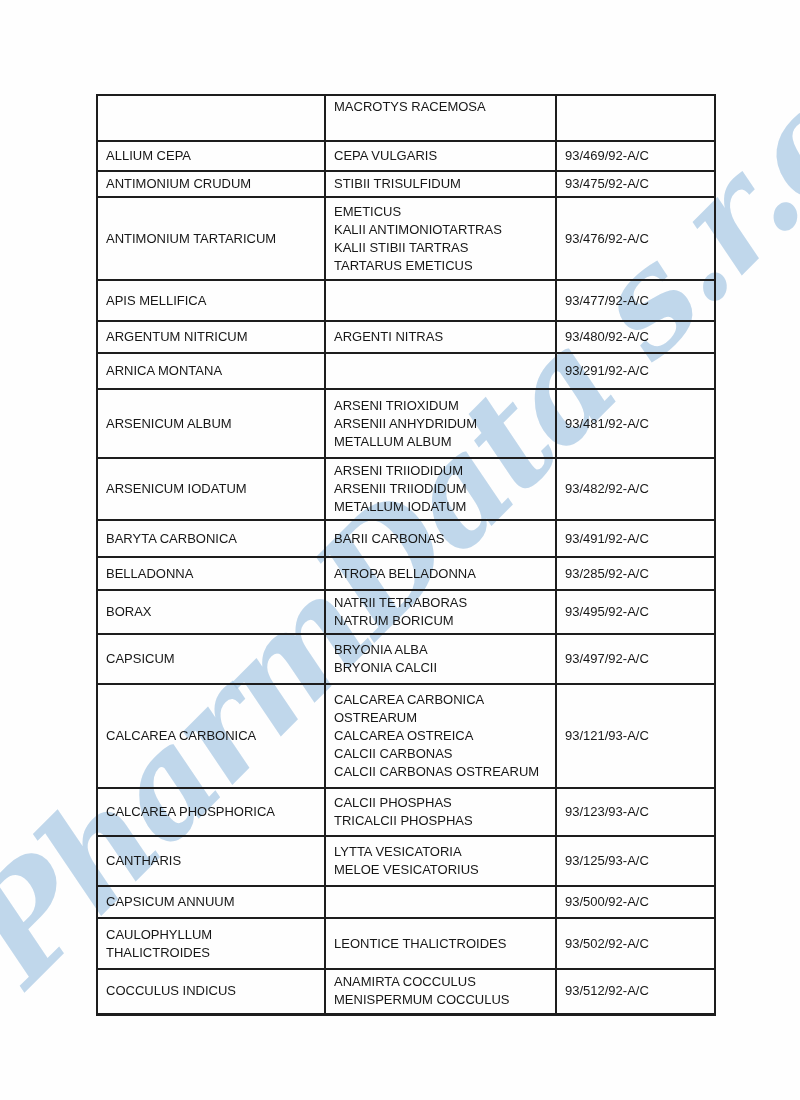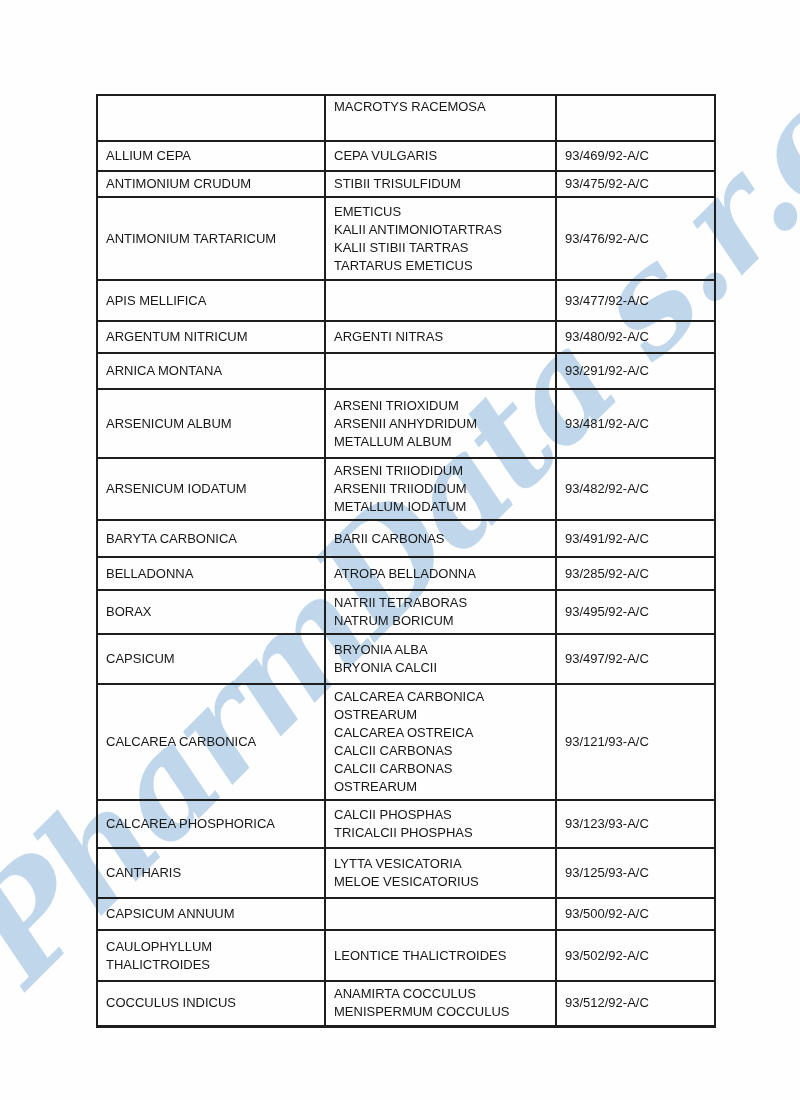--- a/index.html
+++ b/index.html
@@ -39,21 +39,21 @@
   table.remedies {
     border: 2px solid #1d1d1d;
     border-bottom-width: 3px;
   }
   table.remedies td {
     border: 2px solid #1d1d1d;
     vertical-align: middle;
     font-size: 13px;
     line-height: 18px;
     color: #171717;
-    padding: 3px 20px 3px 8px;
+    padding: 3px 8px 3px 8px;
     background: transparent;
     overflow: hidden;
   }
   td.col-name { width: 228px; font-weight: normal; }
   td.col-syn  { width: 231px; }
   td.col-reg  { width: 159px; }
   tr.top-align td { vertical-align: top; padding-top: 2px; }
   .syn-line { white-space: normal; }
 </style>
 </head>

